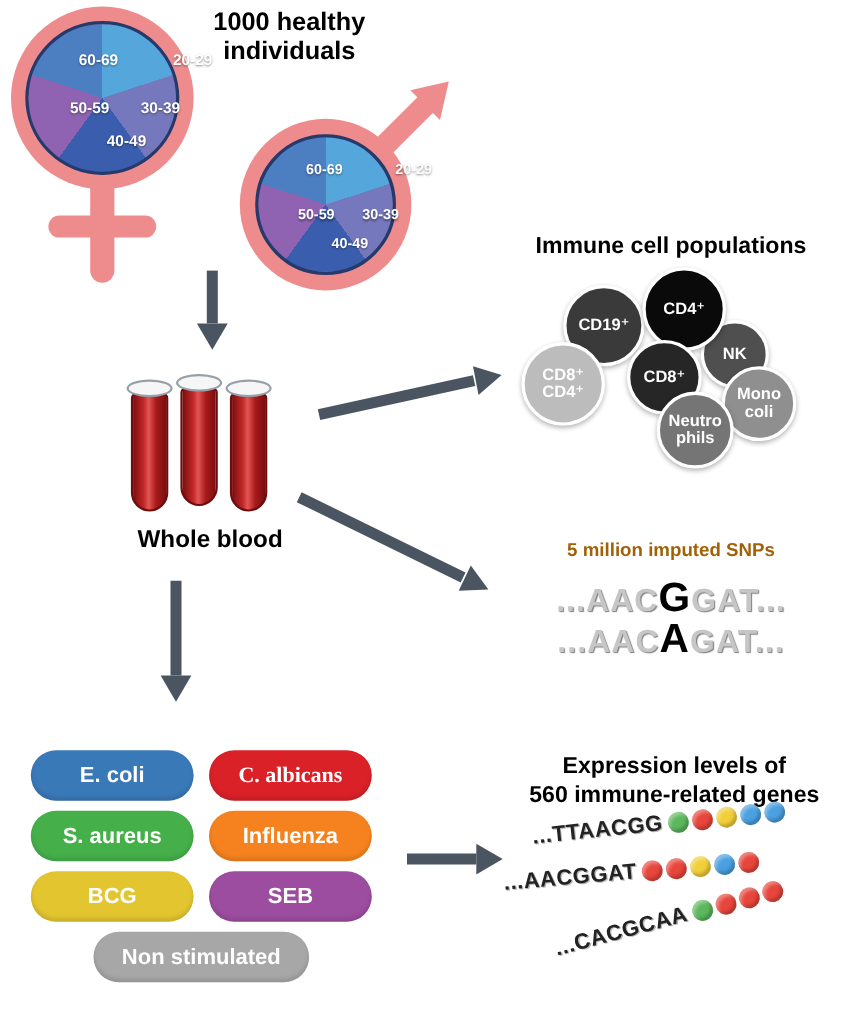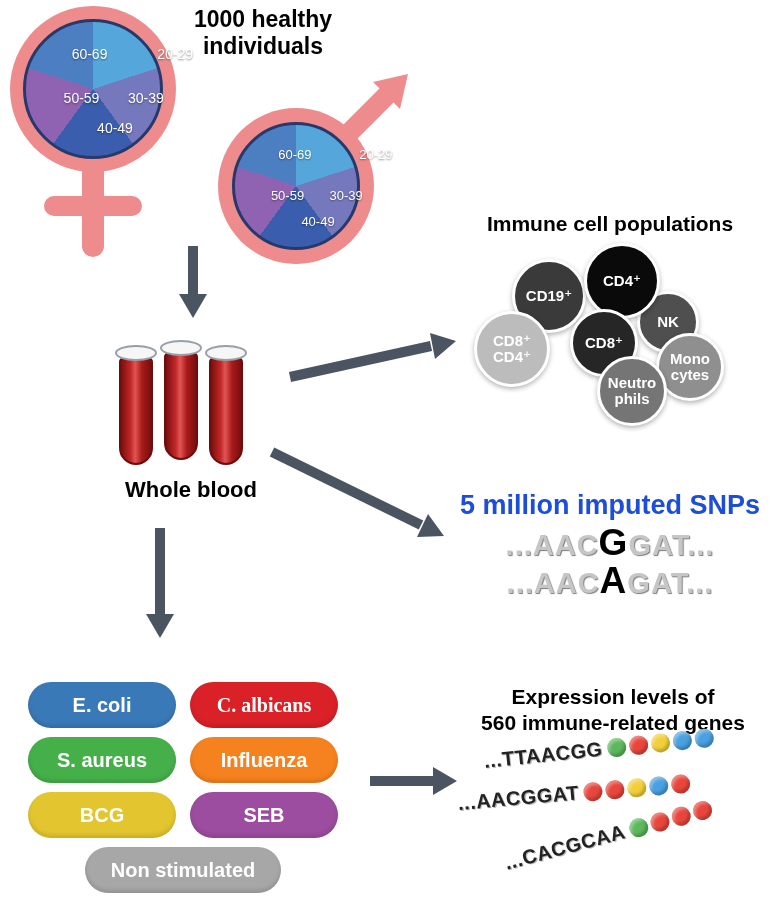--- a/index.html
+++ b/index.html
@@ -6,39 +6,39 @@
   #canvas {
     position:relative; width:771px; height:922px; background:#ffffff;
     font-family:"Liberation Sans","DejaVu Sans",sans-serif; overflow:hidden;
   }
   #shapes { position:absolute; left:0; top:0; }
 
   
   .pie { position:absolute; border:3px solid #25396b; border-radius:50%; box-sizing:content-box; }
   #female-pie { left:23px; top:19px; width:134px; height:134px; }
   #male-pie   { left:232px; top:122px; width:122px; height:122px; }
-  .seg { position:absolute; transform:translate(-50%,-50%); color:#fff; font-weight:normal;
+  .seg { position:absolute; transform:translate(-50%,-50%); color:#fff; font-weight:bold;
          font-size:14px; white-space:nowrap; text-shadow:0 1px 2px rgba(0,0,0,.45);padding-left:44px; }
   #male-pie .seg { font-size:13px; }
   .seg-0 { left:68%; top:24%;margin-left:36px; }
   .seg-1 { left:73%; top:57%; }
   .seg-2 { left:50%; top:79%; }
   .seg-3 { left:25%; top:57%; }
   .seg-4 { left:31%; top:24%; }
 
   
   #page-title { position:absolute; left:168px; top:6px; width:190px; text-align:center;
                 font-size:23px; font-weight:bold; color:#000; line-height:1.18; }
   #page-title span { display:block; }
   #whole-blood-label { position:absolute; left:96px; top:477px; width:190px; text-align:center;
                        font-size:22px; font-weight:bold; color:#000; }
   #immune-title { position:absolute; left:448px; top:212px; width:324px; text-align:center;
                   font-size:21px; font-weight:bold; color:#000; }
   #snps-title { position:absolute; left:448px; top:490px; width:324px; text-align:center;
-                font-size:27px; font-weight:bold; color:#1d4ed8; }
+                font-size:17px; font-weight:bold; color:#a16207; }
   #expression-title { position:absolute; left:448px; top:684px; width:330px; text-align:center;
                       font-size:21px; font-weight:bold; color:#000; line-height:1.22; }
   #expression-title span { display:block; }
 
   
   #tubes { position:absolute; left:112px; top:340px; width:160px; height:130px; }
   .tube { position:absolute; width:44px; height:126px; }
   .tube-0 { left:2px;  top:5px; }
   .tube-1 { left:47px; top:0px; }
   .tube-2 { left:92px; top:5px; }
@@ -182,21 +182,21 @@
         <div>CD4⁺</div>
       </div>
       <div class="cell cell-2" style="background: rgb(79, 79, 79);">
         <div>NK</div>
       </div>
       <div class="cell cell-3" style="background: rgb(10, 10, 10);">
         <div>CD4⁺</div>
       </div>
       <div class="cell cell-4" style="background: rgb(143, 143, 143);">
         <div>Mono</div>
-        <div>cytes</div>
+        <div>coli</div>
       </div>
       <div class="cell cell-5" style="background: rgb(38, 38, 38);">
         <div>CD8⁺</div>
       </div>
       <div class="cell cell-7" style="background: rgb(117, 117, 117);">
         <div>Neutro</div>
         <div>phils</div>
       </div>
     </div>
 

